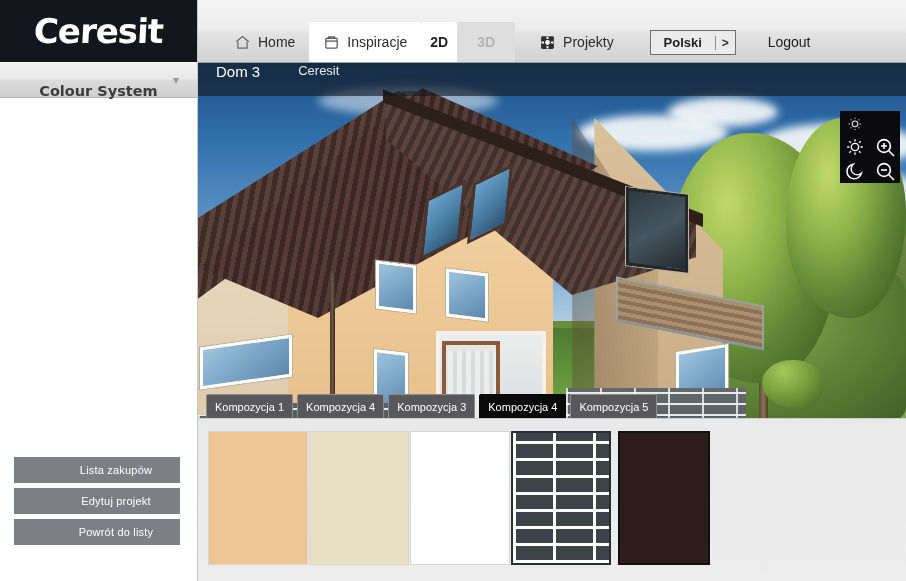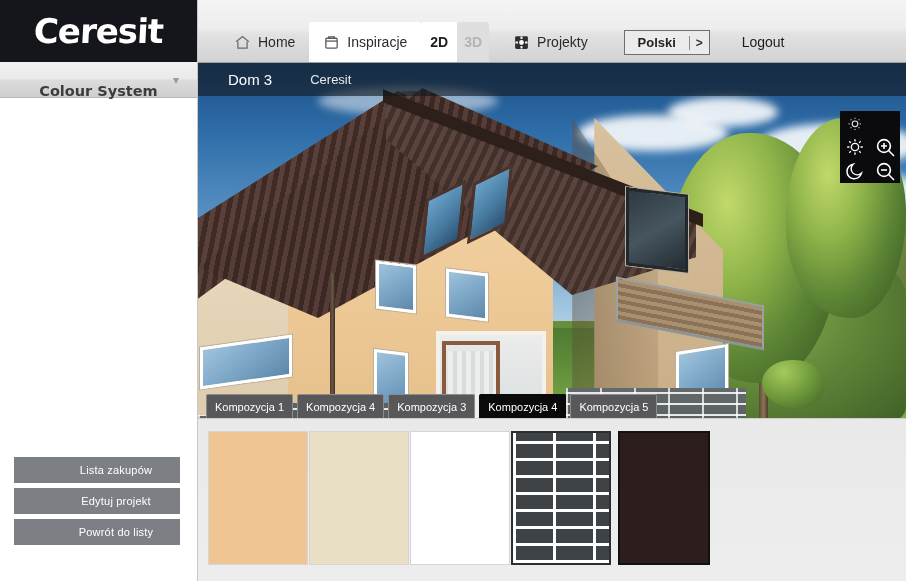--- a/index.html
+++ b/index.html
@@ -69,21 +69,21 @@
     padding: 0 14px; cursor: pointer; font-size: 14px; color: #2b2b2b;
   }
   .nav-item.tab-active { background: #ffffff; border-radius: 3px 3px 0 0; }
   #nav-home { margin-left: 22px; text-align: center; }
   .nav-2d {
     height: 40px; padding: 0 9px; display: flex; align-items: center;
     font-size: 14px; font-weight: bold; color: #1f1f1f; cursor: pointer;
     background: #ffffff; border-radius: 3px 3px 0 0;
   }
   .nav-3d {
-    height: 40px; padding: 0 7px; display: flex; align-items: center;
+    height: 40px; padding: 0 20px; display: flex; align-items: center;
     font-size: 14px; font-weight: bold; color: #b4b4b4; cursor: default;
     background: #dedede; border-radius: 3px 3px 0 0;
   }
   #lang-select {
     margin-left: 22px; height: 25px; min-width: 86px;
     border: 1px solid #6f6f6f; background: #ebebeb;
     display: flex; align-items: center; cursor: pointer;
     margin-bottom: 7px;
   }
   #lang-label { flex: 1; text-align: center; font-size: 13px; font-weight: bold; color: #1f1f1f; padding: 0 8px; }
@@ -254,21 +254,21 @@
   
   #downpipe {
     position:absolute; left:132px; top:210px; width:5px; height:190px;
     background: linear-gradient(to right,#4b3b30,#6b5545,#3a2d25);
   }
 
   
   #viewer-labelbar {
     position:absolute; left:0; top:0; width:708px; height:33px;
     background: rgba(20,24,30,.62);
-    display:flex; align-items:center; z-index: 40; padding-left: 12px;
+    display:flex; z-index: 40;
   }
   #viewer-proj { color:#ffffff; font-size:15px; margin-left:18px; }
   #viewer-brand { color:#e9e9e9; font-size:13px; margin-left:38px; }
 
   
   #viewer-controls {
     position:absolute; right:6px; top:48px; width:60px; height:72px;
     background:#0b0b0d; z-index:45;
     display:grid; grid-template-columns:1fr 1fr; grid-template-rows:1fr 1fr 1fr;
     align-items:center; justify-items:center;

